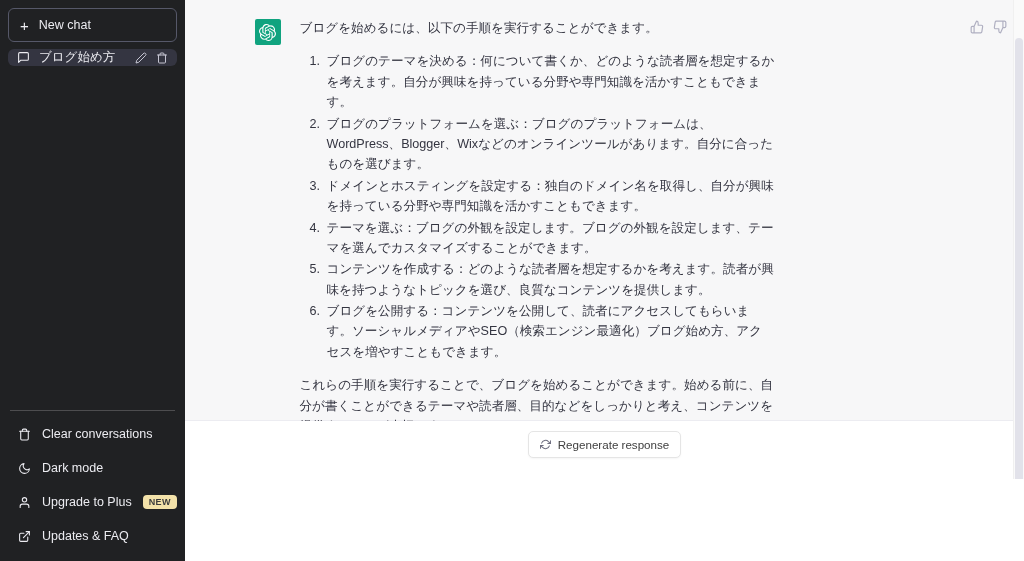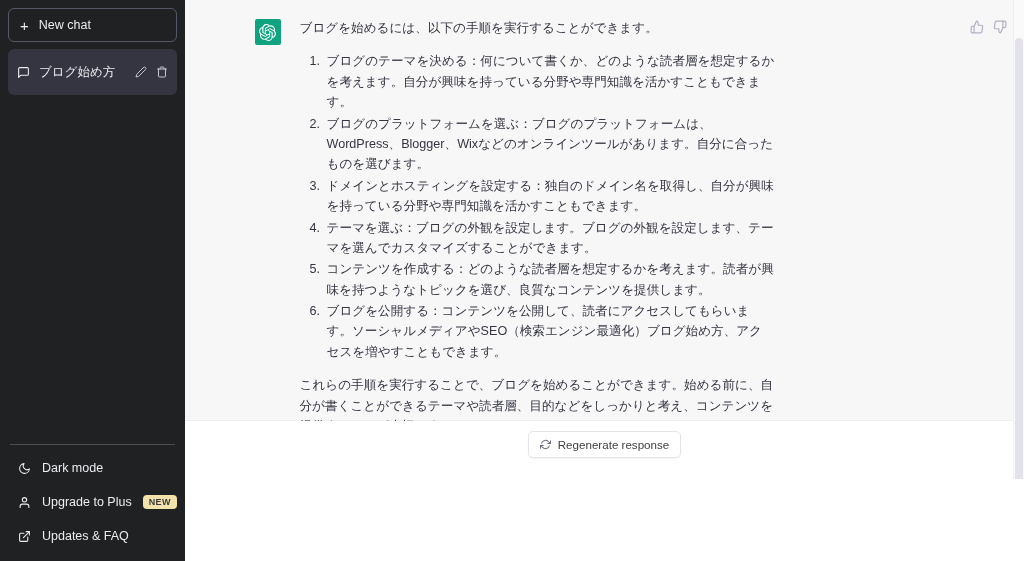--- a/index.html
+++ b/index.html
@@ -26,21 +26,21 @@
     display: flex; align-items: center; gap: 10px;
     height: 34px; margin-top: 2px;
     border: 1px solid #565869; border-radius: 6px;
     padding: 0 11px; color: #ececf1; font-size: 12.5px;
     cursor: pointer; background: transparent;
   }
   .new-chat .plus { font-size: 15px; line-height: 1; color: #ececf1; }
   .chat-list { margin-top: 7px; flex: 0 0 auto; }
   .chat-item {
     display: flex; align-items: center; gap: 9px;
-    height: 46px; border-radius: 6px; padding: 0 9px;
+    height: 17px; border-radius: 6px; padding: 0 9px;
     background: #343541; color: #ececf1; font-size: 12.5px;
     cursor: pointer; position: relative;
   }
   .chat-item .chat-label { flex: 1; white-space: nowrap; overflow: hidden; }
   .chat-actions { display: flex; gap: 9px; align-items: center; }
   .spacer { flex: 1; }
   .divider { height: 1px; background: #4d4d4f; margin: 0 2px 6px 2px; }
   .nav-item {
     display: flex; align-items: center; gap: 11px;
     height: 34px; border-radius: 6px; padding: 0 10px;
@@ -150,20 +150,29 @@
                 <path d="M19 6v14a2 2 0 0 1-2 2H7a2 2 0 0 1-2-2V6m3 0V4a2 2 0 0 1 2-2h4a2 2 0 0 1 2 2v2"></path>
               </svg>
           </span>
         </span>
       </div>
     </div>
 
     <div class="spacer"></div>
     <div class="divider"></div>
 
+    <div class="nav-item">
+      <span class="ico">
+        <svg width="13" height="13" viewBox="0 0 24 24" fill="none" stroke="#ececf1" stroke-width="2" stroke-linecap="round" stroke-linejoin="round">
+            <polyline points="3 6 5 6 21 6"></polyline>
+            <path d="M19 6v14a2 2 0 0 1-2 2H7a2 2 0 0 1-2-2V6m3 0V4a2 2 0 0 1 2-2h4a2 2 0 0 1 2 2v2"></path>
+          </svg>
+      </span>
+      <span class="nav-label">Clear conversations</span>
+    </div>
 
     <div class="nav-item">
       <span class="ico">
         <svg width="13" height="13" viewBox="0 0 24 24" fill="none" stroke="#ececf1" stroke-width="2" stroke-linecap="round" stroke-linejoin="round">
             <path d="M21 12.79A9 9 0 1 1 11.21 3 7 7 0 0 0 21 12.79z"></path>
           </svg>
       </span>
       <span class="nav-label">Dark mode</span>
     </div>
 

